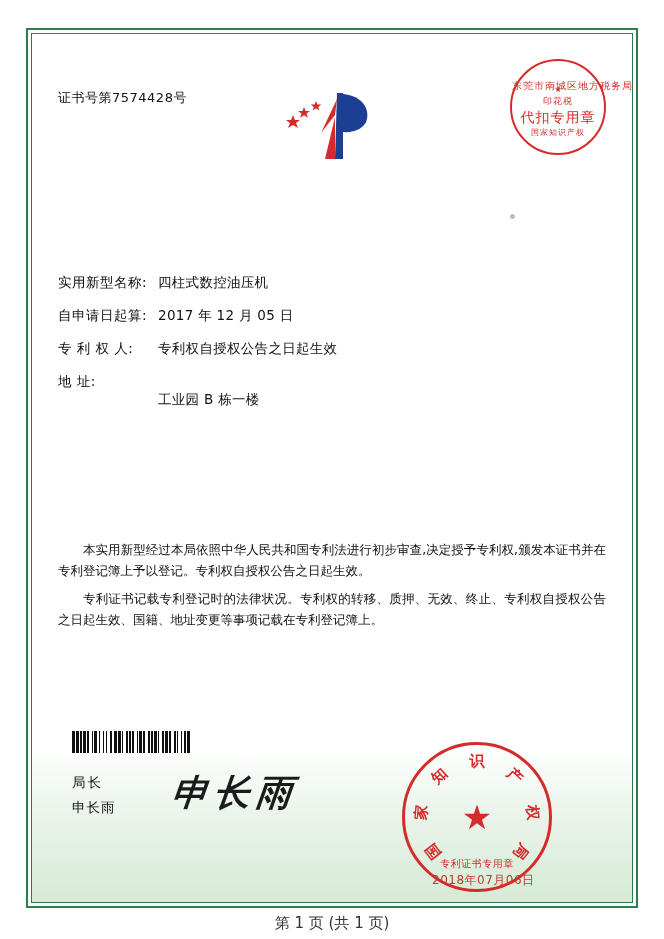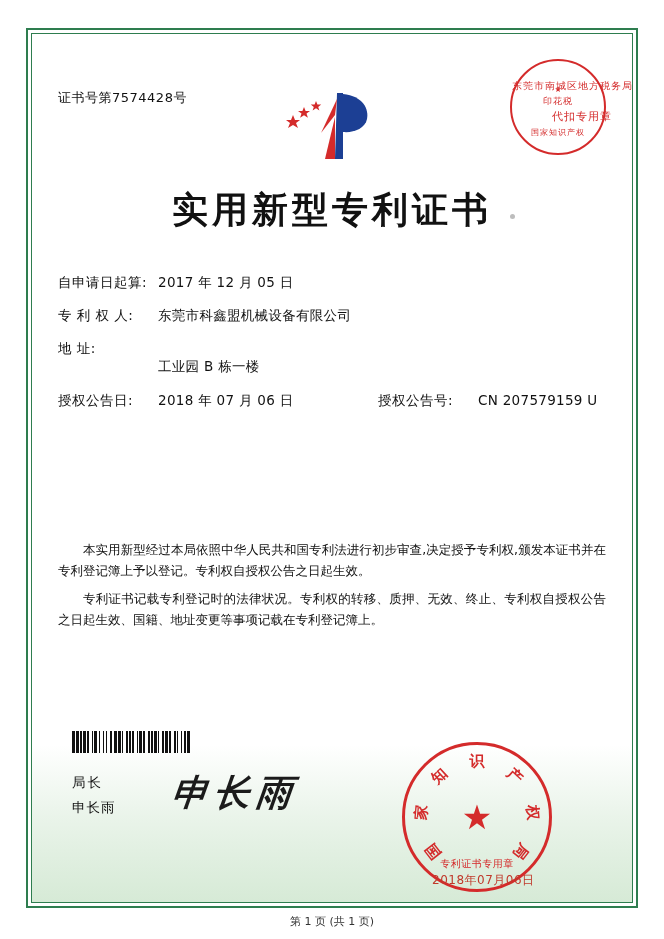--- a/index.html
+++ b/index.html
@@ -81,21 +81,21 @@
     letter-spacing: 1px;
     white-space: nowrap;
   }
   .stamp-top .st-arc {
     top: 18px;
     font-size: 10px;
     transform: scaleY(0.95);
     text-align: right;
   }
   .stamp-top .st-1 { top: 34px; font-size: 9px; }
-  .stamp-top .st-2 { top: 48px; font-size: 11px; padding-left: 24px; }
+  .stamp-top .st-2 { top: 48px; font-size: 14px; }
   .stamp-top .st-3 { top: 66px; font-size: 8px; }
   .stamp-top .st-star {
     position: absolute;
     left: 50%; top: 24px;
     transform: translateX(-50%);
     font-size: 8px;
   }
 
   
   .doc-title {
@@ -265,21 +265,21 @@
     font-size: 12px;
     color: #c0392b;
     letter-spacing: 0.5px;
   }
 
   .footer {
     position: absolute;
     left: 0; top: 880px;
     width: 600px;
     text-align: center;
-    font-size: 11px;
+    font-size: 15px;
     color: #333;
   }
 </style>
 </head>
 <body>
 
 <div class="page">
 
   <div class="border-outer"></div>
   <div class="border-inner"></div>
@@ -302,49 +302,46 @@
     </div>
 
     <div class="stamp-top">
       <div class="st-line st-arc">东莞市南城区地方税务局</div>
       <div class="st-star">★</div>
       <div class="st-line st-1">印花税</div>
       <div class="st-line st-2">代扣专用章</div>
       <div class="st-line st-3">国家知识产权</div>
     </div>
 
-    <div class="doc-title">实用新型专利证书</div>
     <div class="title-dot"></div>
 
     <div class="fields">
 
+      <div class="field-row">
+        <span class="field-label">实用新型名称:</span>
+        <span class="field-value">四柱式数控油压机</span>
+      </div>
 
 
 
       <div class="field-row">
         <span class="field-label">自申请日起算:</span>
         <span class="field-value">2017 年 12 月 05 日</span>
       </div>
 
       <div class="field-row">
         <span class="field-label">专 利 权 人:</span>
-        <span class="field-value">东莞市科鑫盟机械设备有限公司</span>
+        <span class="field-value">专利权自授权公告之日起生效</span>
       </div>
 
       <div class="field-row addr">
         <span class="field-label">地 址:</span>
         <span class="field-value-2">工业园 B 栋一楼</span>
       </div>
 
-      <div class="field-row">
-        <span class="field-label">授权公告日:</span>
-        <span class="field-value">2018 年 07 月 06 日</span>
-        <span class="field-label-right">授权公告号:</span>
-        <span class="field-value-right">CN 207579159 U</span>
-      </div>
 
     </div>
 
     <div class="paragraphs">
       <p>本实用新型经过本局依照中华人民共和国专利法进行初步审查,决定授予专利权,颁发本证书并在专利登记簿上予以登记。专利权自授权公告之日起生效。</p>
       <p>专利证书记载专利登记时的法律状况。专利权的转移、质押、无效、终止、专利权自授权公告之日起生效、国籍、地址变更等事项记载在专利登记簿上。</p>
     </div>
 
     <div class="barcode" id="barcode"><span style="width:3px"></span><span style="width:1px;background:transparent"></span><span style="width:3px"></span><span style="width:1px;background:transparent"></span><span style="width:2px"></span><span style="width:1px;background:transparent"></span><span style="width:3px"></span><span style="width:1px;background:transparent"></span><span style="width:2px"></span><span style="width:3px;background:transparent"></span><span style="width:1px"></span><span style="width:1px;background:transparent"></span><span style="width:3px"></span><span style="width:2px;background:transparent"></span><span style="width:1px"></span><span style="width:3px;background:transparent"></span><span style="width:1px"></span><span style="width:2px;background:transparent"></span><span style="width:1px"></span><span style="width:3px;background:transparent"></span><span style="width:2px"></span><span style="width:2px;background:transparent"></span><span style="width:3px"></span><span style="width:1px;background:transparent"></span><span style="width:3px"></span><span style="width:1px;background:transparent"></span><span style="width:1px"></span><span style="width:3px;background:transparent"></span><span style="width:2px"></span><span style="width:1px;background:transparent"></span><span style="width:2px"></span><span style="width:1px;background:transparent"></span><span style="width:2px"></span><span style="width:3px;background:transparent"></span><span style="width:1px"></span><span style="width:1px;background:transparent"></span><span style="width:3px"></span><span style="width:1px;background:transparent"></span><span style="width:2px"></span><span style="width:3px;background:transparent"></span><span style="width:2px"></span><span style="width:1px;background:transparent"></span><span style="width:2px"></span><span style="width:1px;background:transparent"></span><span style="width:3px"></span><span style="width:1px;background:transparent"></span><span style="width:1px"></span><span style="width:3px;background:transparent"></span><span style="width:2px"></span><span style="width:1px;background:transparent"></span><span style="width:3px"></span><span style="width:1px;background:transparent"></span><span style="width:2px"></span><span style="width:3px;background:transparent"></span><span style="width:2px"></span><span style="width:1px;background:transparent"></span><span style="width:1px"></span><span style="width:3px;background:transparent"></span><span style="width:1px"></span><span style="width:2px;background:transparent"></span><span style="width:2px"></span><span style="width:1px;background:transparent"></span><span style="width:3px"></span><span style="width:1px;background:transparent"></span></div>
 

